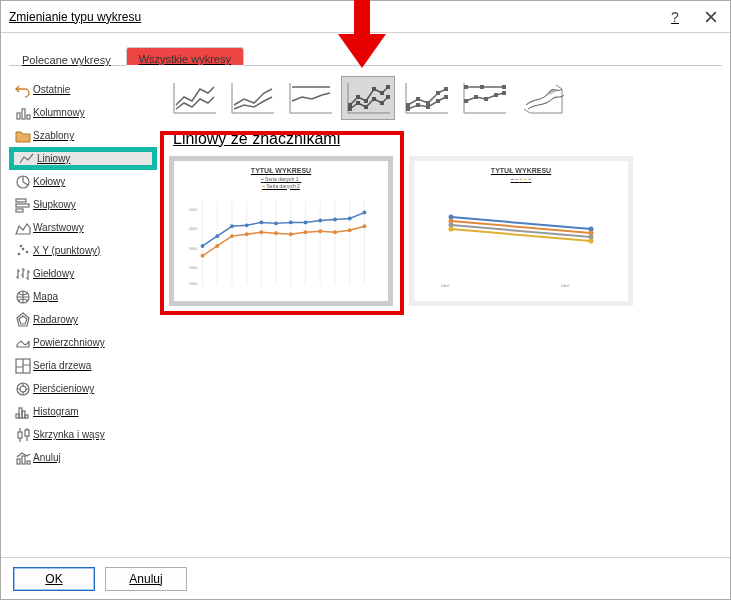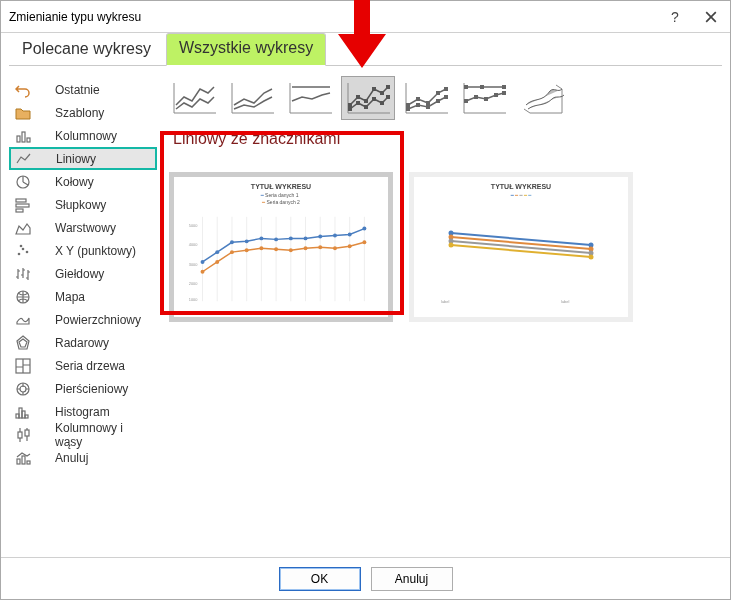--- a/index.html
+++ b/index.html
@@ -1,67 +1,67 @@
 <!DOCTYPE html>
 <html><head>
   <meta charset="utf-8">
   <style>
     * { box-sizing: border-box; margin: 0; padding: 0; font-family: "Segoe UI", Tahoma, sans-serif; }
     body { background: #fff; width: 731px; height: 600px; position: relative; overflow: hidden; }
 
-    .dialog { border: 1px solid #aaa; width: 731px; height: 600px; display: flex; flex-direction: column; background: #fff; }
+    .dialog { border: 1px solid #aaa; width: 731px; height: 600px; display: flex; flex-direction: column; background: #fff; text-decoration: underline; }
 
     
     .titlebar { height: 32px; display: flex; align-items: center; padding: 0 6px; border-bottom: 1px solid #d0d0d0; font-size: 12px; }
     .titlebar .title { flex: 1; padding-left: 2px; }
     .titlebar .tbtns { display: flex; gap: 10px; }
     .titlebar .tbtn { width: 26px; height: 20px; display: flex; align-items: center; justify-content: center; font-size: 14px; color: #444; cursor: pointer; }
     .titlebar .tbtn.close { font-size: 13px; }
 
     
     .tabs-wrap { padding: 6px 8px 0 8px; }
     .tabs { display: flex; align-items: flex-end; gap: 0; border-bottom: 1px solid #c9c9c9; height: 27px; }
-    .tab { padding: 5px 12px 8px 12px; font-size: 16px; color: #333; border: 1px solid transparent; border-bottom: none; position: relative; top: 1px; background: #f3f3f3; border-color: #c9c9c9; border-top-left-radius: 3px; border-top-right-radius: 3px; margin-right: 2px; cursor: pointer; }
+    .tab { padding: 5px 12px 0 12px; font-size: 11px; color: #333; border: 1px solid transparent; border-bottom: none; position: relative; top: 1px; background: #f3f3f3; border-color: #c9c9c9; border-top-left-radius: 3px; border-top-right-radius: 3px; margin-right: 2px; cursor: pointer; }
     .tab.inactive { background: transparent; border-color: transparent; }
-    .tab.active { background: #bef264; border-color: #c9c9c9; border-bottom: 1px solid #fff; }
+    .tab.active { background: #ef4444; border-color: #c9c9c9; border-bottom: 1px solid #fff; }
 
     
     .main { flex: 1; display: flex; padding: 6px 8px 8px 8px; gap: 0; overflow: hidden; }
 
     
     .sidebar { width: 148px; padding-top: 6px; }
-    .side-item { display: flex; align-items: center; height: 23px; padding: 0 4px 0 6px; font-size: 12px; color: #333; cursor: pointer; gap: 24px; }
-    .side-item.selected { background: #e6e6e6; border: 2px solid #14b8a6; padding-left: 5px; text-align: center; }
+    .side-item { display: flex; align-items: center; height: 23px; padding: 0 4px 0 6px; font-size: 10px; color: #333; cursor: pointer; gap: 2px; }
+    .side-item.selected { background: #e6e6e6; border: 5px solid #14b8a6; padding-left: 5px; text-align: center; }
     .side-ico { width: 16px; height: 16px; display: flex; align-items: center; justify-content: center; }
     .side-ico svg { width: 16px; height: 16px; }
 
     
     .panel { flex: 1; display: flex; flex-direction: column; padding-left: 6px; }
 
     
     .subtypes { display: flex; gap: 4px; padding: 4px 0 10px 4px; }
     .subtype { width: 54px; height: 44px; border: 1px solid transparent; display: flex; align-items: center; justify-content: center; cursor: pointer; }
     .subtype svg { width: 48px; height: 38px; }
     .subtype.selected { background: #d8d8d8; border: 1px solid #a0a0a0; }
 
     
     .arrow-wrap { position: absolute; top: 0; left: 338px; width: 48px; height: 70px; pointer-events: none; }
 
     
-    .subtype-title { font-size: 16px; color: #7f1d1d; padding: 0 0 24px 10px; }
+    .subtype-title { font-size: 16px; color: #000000; padding: 0 0 8px 10px; }
     .previews { display: flex; gap: 16px; padding-left: 6px; }
     .preview { border: 1px solid #ccc; background: #fff; display: flex; flex-direction: column; align-items: center; padding: 6px; cursor: pointer; }
     .preview .ptitle { font-size: 7px; font-weight: bold; color: #444; text-align: center; }
     .preview .plegend { font-size: 5px; color: #555; text-align: center; margin: 2px 0; line-height: 1.3; }
     .preview svg.pchart { display: block; }
 
     .hl-wrap { position: absolute; border: 4px solid #e60000; pointer-events: none; }
 
     
-    .bottom { height: 42px; border-top: 1px solid #d0d0d0; display: flex; align-items: center; justify-content: center; padding: 0 12px; gap: 10px; margin-top: 44px; }
+    .bottom { height: 42px; border-top: 1px solid #d0d0d0; display: flex; align-items: center; justify-content: flex-start; padding: 0 12px; gap: 10px; margin-top: 44px; }
     .btn { min-width: 82px; height: 24px; font-size: 12px; border: 1px solid #adadad; background: #fdfdfd; cursor: pointer; padding: 0 10px; }
     .btn.primary { border: 1px solid #2a6bc4; box-shadow: inset 0 0 0 1px #9bc2f0; }
   </style>
 </head>
 <body>
 
 <div class="dialog">
 
   <div class="titlebar">
     <div class="title">Zmienianie typu wykresu</div>
@@ -89,34 +89,34 @@
           <span class="side-ico">
             <svg viewBox="0 0 16 16">
               <path d="M4 4 L1 7 L4 10 M1 7 H10 A4 4 0 0 1 10 15" stroke="#d08030" stroke-width="1.5" fill="none"></path>
             </svg>
           </span>
           <span>Ostatnie</span>
         </div>
         <div class="side-item">
           <span class="side-ico">
             <svg viewBox="0 0 16 16">
-              <path d="M1 4 h5 l2 2 h7 v8 h-14 z" fill="#e8b060" stroke="#b07820"></path>
-            </svg>
-          </span>
-          <span>Szablony</span>
-        </div>
-        <div class="side-item">
-          <span class="side-ico">
-            <svg viewBox="0 0 16 16">
               <rect x="2" y="8" width="3" height="6" stroke="#6f6f6f" stroke-width="1.2" fill="none"></rect>
               <rect x="7" y="4" width="3" height="10" stroke="#6f6f6f" stroke-width="1.2" fill="none"></rect>
               <rect x="12" y="10" width="3" height="4" stroke="#6f6f6f" stroke-width="1.2" fill="none"></rect>
             </svg>
           </span>
           <span>Kolumnowy</span>
+        </div>
+        <div class="side-item">
+          <span class="side-ico">
+            <svg viewBox="0 0 16 16">
+              <path d="M1 4 h5 l2 2 h7 v8 h-14 z" fill="#e8b060" stroke="#b07820"></path>
+            </svg>
+          </span>
+          <span>Szablony</span>
         </div>
         <div class="side-item selected">
           <span class="side-ico">
             <svg viewBox="0 0 16 16">
               <polyline points="1,12 5,6 9,9 14,3" stroke="#6f6f6f" stroke-width="1.2" fill="none"></polyline>
             </svg>
           </span>
           <span>Liniowy</span>
         </div>
         <div class="side-item">
@@ -170,33 +170,33 @@
             <svg viewBox="0 0 16 16">
               <circle cx="8" cy="8" r="6" stroke="#6f6f6f" stroke-width="1.2" fill="none"></circle>
               <path d="M2 8 h12 M8 2 v12 M3 4 q5 4 10 0 M3 12 q5 -4 10 0" stroke="#6f6f6f" stroke-width="1.2" fill="none"></path>
             </svg>
           </span>
           <span>Mapa</span>
         </div>
         <div class="side-item">
           <span class="side-ico">
             <svg viewBox="0 0 16 16">
-              <path d="M2 10 q4 -6 6 -2 q3 4 6 -2 l0 6 l-12 0 z" stroke="#6f6f6f" stroke-width="1.2" fill="none"></path>
-            </svg>
-          </span>
-          <span>Powierzchniowy</span>
-        </div>
-        <div class="side-item">
-          <span class="side-ico">
-            <svg viewBox="0 0 16 16">
               <path d="M8 1 L14 6 L12 14 L4 14 L2 6 Z" stroke="#6f6f6f" stroke-width="1.2" fill="none"></path>
               <path d="M8 4 L12 7 L10 12 L6 12 L4 7 Z" stroke="#6f6f6f" stroke-width="1.2" fill="none"></path>
             </svg>
           </span>
           <span>Radarowy</span>
+        </div>
+        <div class="side-item">
+          <span class="side-ico">
+            <svg viewBox="0 0 16 16">
+              <path d="M2 10 q4 -6 6 -2 q3 4 6 -2 l0 6 l-12 0 z" stroke="#6f6f6f" stroke-width="1.2" fill="none"></path>
+            </svg>
+          </span>
+          <span>Powierzchniowy</span>
         </div>
         <div class="side-item">
           <span class="side-ico">
             <svg viewBox="0 0 16 16">
               <rect x="1" y="1" width="14" height="14" stroke="#6f6f6f" stroke-width="1.2" fill="none"></rect>
               <path d="M8 1 v14 M1 9 h7 M8 7 h7" stroke="#6f6f6f" stroke-width="1.2" fill="none"></path>
             </svg>
           </span>
           <span>Seria drzewa</span>
         </div>
@@ -223,21 +223,21 @@
         </div>
         <div class="side-item">
           <span class="side-ico">
             <svg viewBox="0 0 16 16">
               <rect x="3" y="5" width="4" height="6" stroke="#6f6f6f" stroke-width="1.2" fill="none"></rect>
               <path d="M5 1 v4 M5 11 v4" stroke="#6f6f6f" stroke-width="1.2" fill="none"></path>
               <rect x="10" y="3" width="4" height="6" stroke="#6f6f6f" stroke-width="1.2" fill="none"></rect>
               <path d="M12 1 v2 M12 9 v5" stroke="#6f6f6f" stroke-width="1.2" fill="none"></path>
             </svg>
           </span>
-          <span>Kolumnowy i wąsy</span>
+          <span>Skrzynka i wąsy</span>
         </div>
         <div class="side-item">
           <span class="side-ico">
             <svg viewBox="0 0 16 16">
               <rect x="2" y="9" width="3" height="5" stroke="#6f6f6f" stroke-width="1.2" fill="none"></rect>
               <rect x="7" y="6" width="3" height="8" stroke="#6f6f6f" stroke-width="1.2" fill="none"></rect>
               <rect x="12" y="11" width="3" height="3" stroke="#6f6f6f" stroke-width="1.2" fill="none"></rect>
               <polyline points="2,7 7,3 12,6 15,4" stroke="#6f6f6f" stroke-width="1.2" fill="none"></polyline>
             </svg>
           </span>

